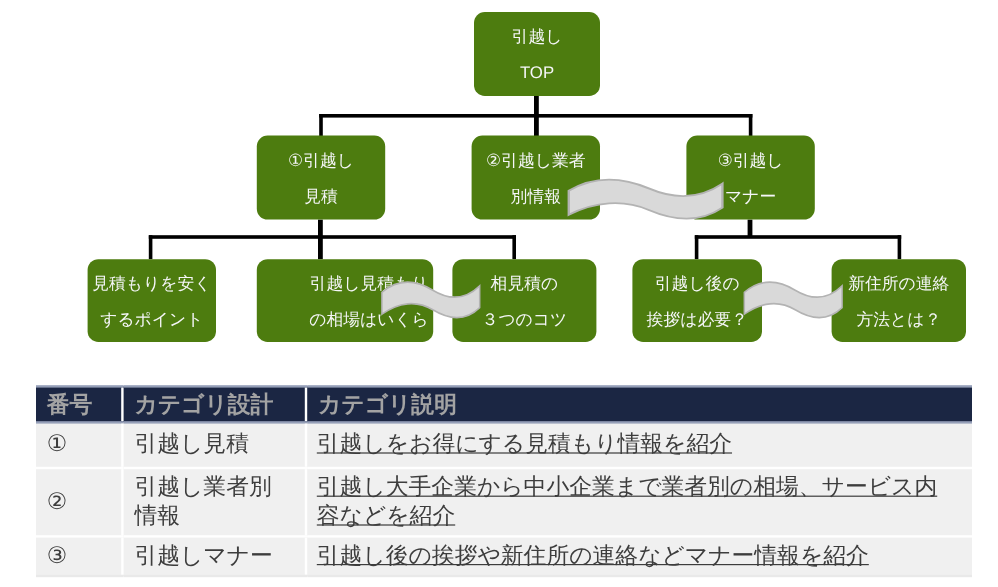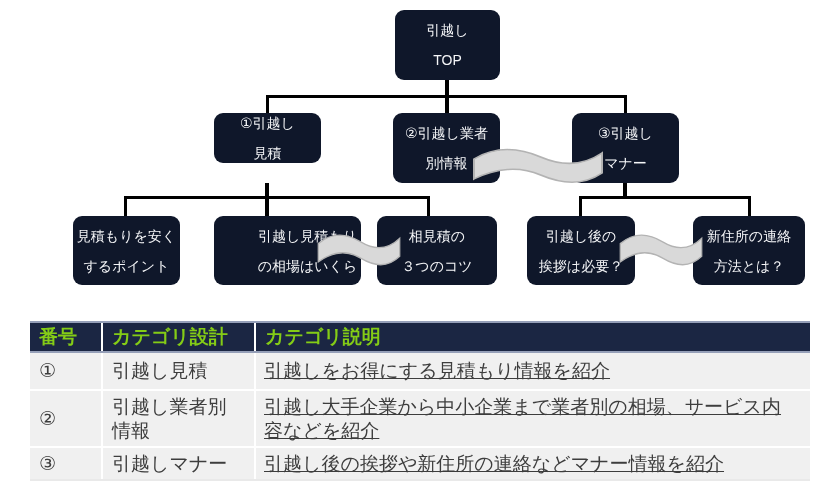--- a/index.html
+++ b/index.html
@@ -2,21 +2,21 @@
 <html><head>
 <meta charset="utf-8">
 <style>
   html,body{margin:0;padding:0;background:#ffffff;}
   body{width:832px;height:489px;font-family:"Liberation Sans","DejaVu Sans",sans-serif;}
   .canvas{position:relative;width:832px;height:489px;background:#ffffff;overflow:hidden;}
 
   
   .node{
     position:absolute;
-    background:#0f172a;
+    background:#4d7c0f;
     color:#f5f6f8;
     border-radius:9px;
     display:flex;flex-direction:column;align-items:center;justify-content:center;
     gap:14px;
     font-size:14px;line-height:16px;text-align:center;
     z-index:2;
   }
 
   
   .conn{position:absolute;background:#000000;z-index:1;}
@@ -24,37 +24,37 @@
   
   .ribbon{position:absolute;z-index:3;}
 
   
   .cat-table{
     position:absolute;left:30px;top:321px;width:780px;
     border-collapse:collapse;table-layout:fixed;
     font-size:19px;color:#3d3d3d;
   }
   .cat-table th{
-    background:#1b2643;color:#84cc16;
+    background:#1b2643;color:#a3a3a3;
     font-weight:bold;font-size:19px;text-align:left;
     height:28px;padding:0 0 0 9px;
     border-top:2px solid #959fb8;border-bottom:2px solid #959fb8;
   }
   .cat-table th + th{border-left:2px solid #ffffff;}
   .cat-table td{
     background:#f0f0f0;
     padding:2px 0 2px 9px;
     line-height:24px;vertical-align:middle;
     border-bottom:2px solid #ffffff;
   }
   .cat-table td + td{border-left:2px solid #ffffff;}
   .cat-table .row-1 td{height:32px;}
   .cat-table .row-2 td{height:51px;}
   .cat-table .row-3 td{height:27px;border-bottom:2px solid #e9e9e9;}
-  .cat-table td.cell-category{padding-right:18px;}
+  .cat-table td.cell-category{padding-right:18px;font-family:Liberation Mono, monospace;}
   .cat-table td.cell-description{padding-left:8px;padding-right:20px;text-decoration:underline;}
 </style>
 </head>
 <body>
 
 <div class="canvas">
 
   <div class="conn" style="left:445px;top:80px;width:4px;height:34px;"></div>
   <div class="conn" style="left:266px;top:95px;width:361px;height:3px;"></div>
   <div class="conn" style="left:266px;top:95px;width:3px;height:19px;"></div>
@@ -68,21 +68,21 @@
   <div class="conn" style="left:623px;top:183px;width:4px;height:15px;"></div>
   <div class="conn" style="left:579px;top:196px;width:172px;height:3px;"></div>
   <div class="conn" style="left:579px;top:196px;width:3px;height:20px;"></div>
   <div class="conn" style="left:748px;top:196px;width:3px;height:20px;"></div>
 
   <div class="node" style="left:395px;top:10px;width:105px;height:70px;">
     <span>引越し</span>
     <span>TOP</span>
   </div>
 
-  <div class="node" style="left:214px;top:113px;width:107px;height:50px;">
+  <div class="node" style="left:214px;top:113px;width:107px;height:70px;">
     <span>①引越し</span>
     <span>見積</span>
   </div>
   <div class="node" style="left:393px;top:113px;width:107px;height:70px;">
     <span>②引越し業者</span>
     <span>別情報</span>
   </div>
   <div class="node" style="left:73px;top:216px;width:107px;height:69px;">
     <span>見積もりを安く</span>
     <span>するポイント</span>

